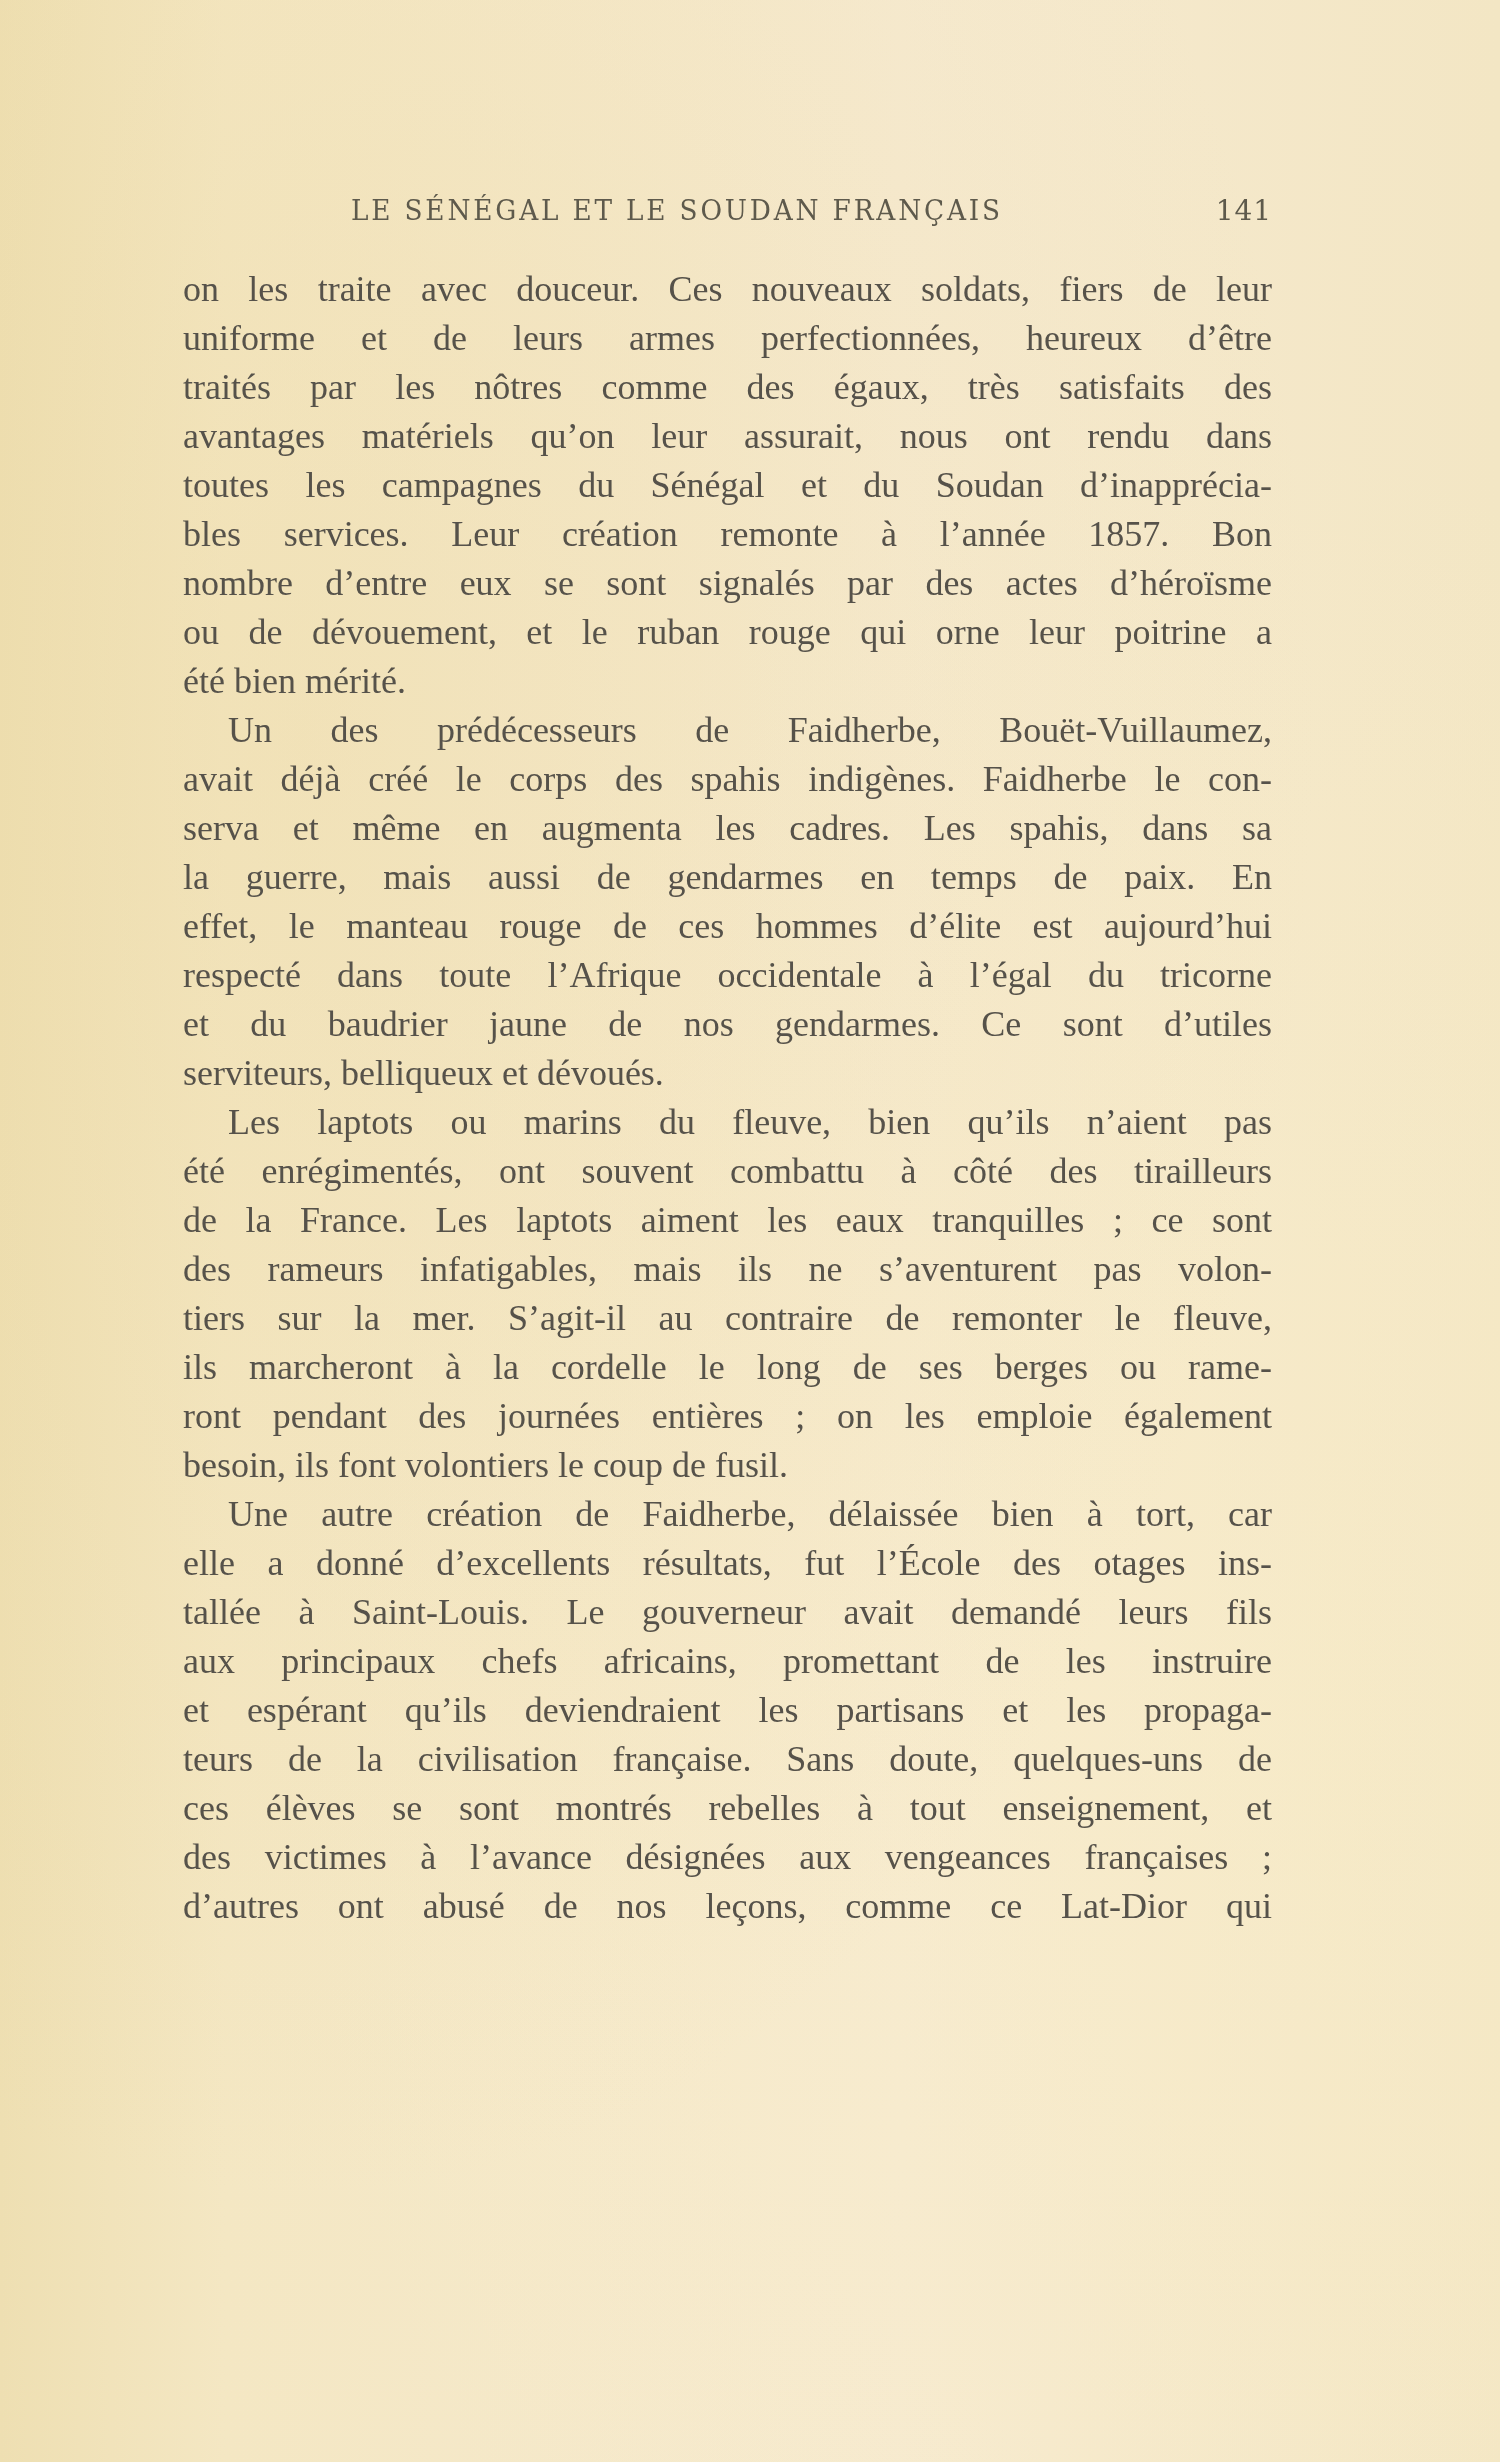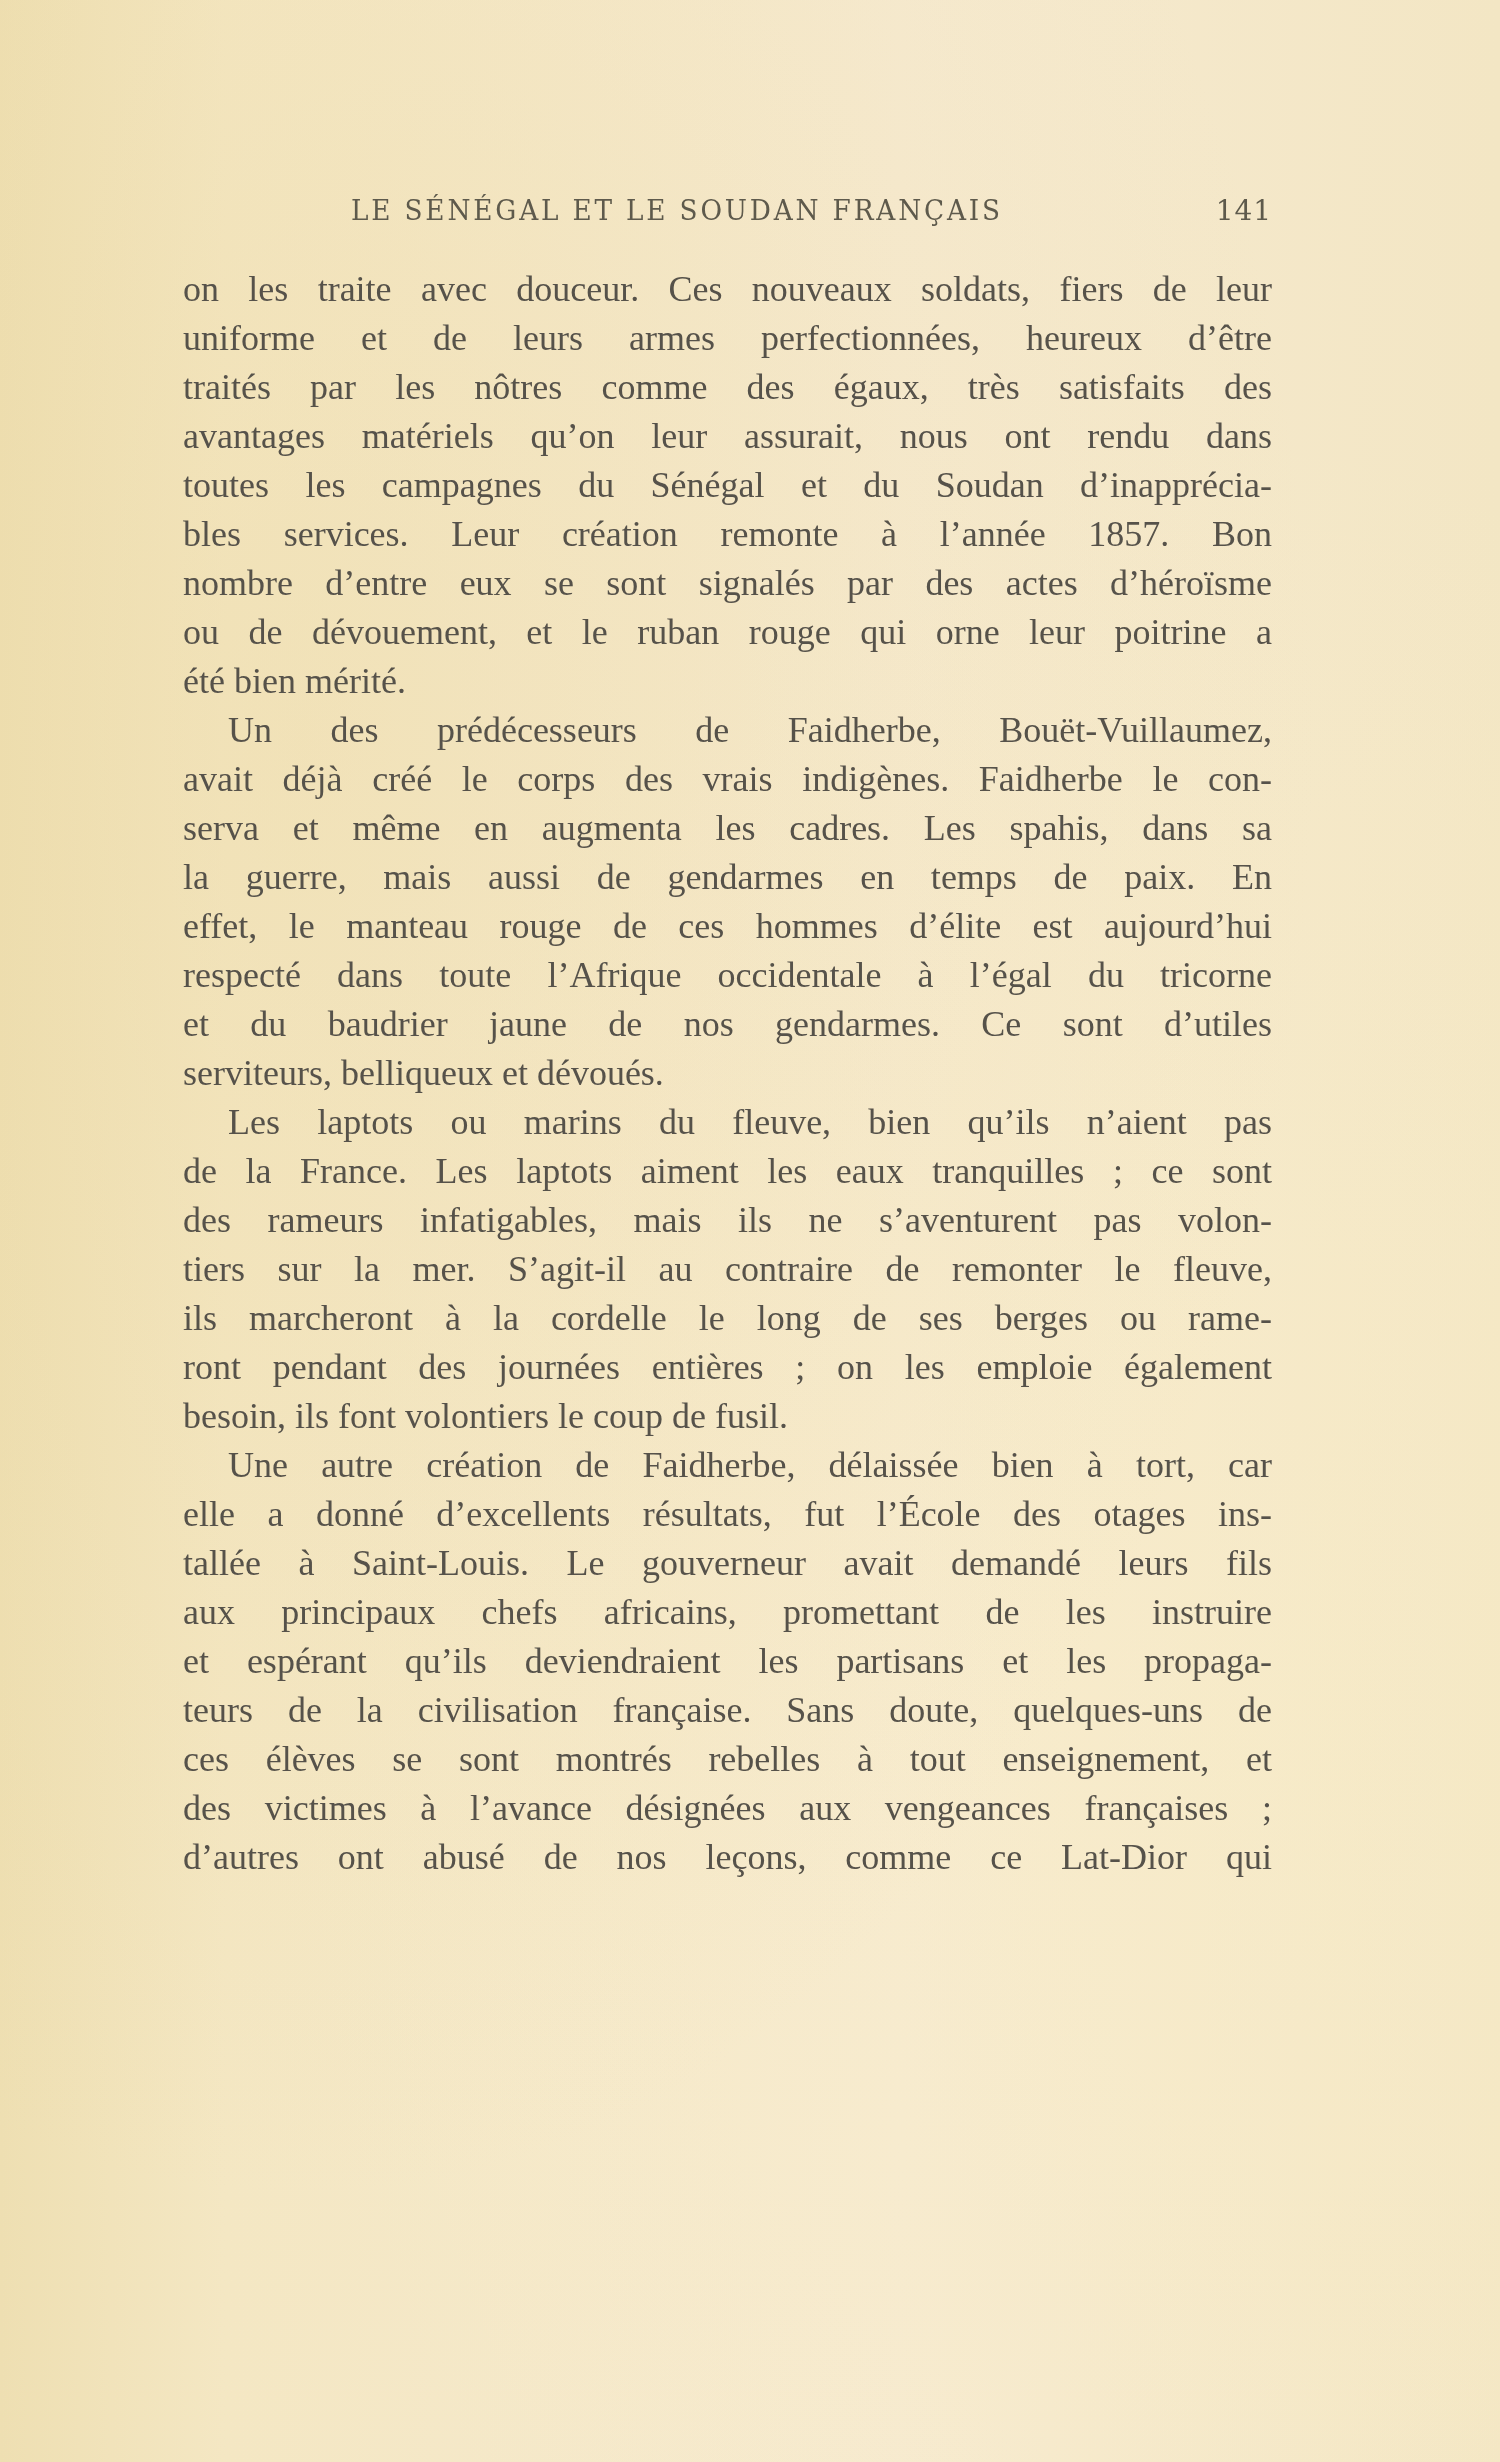--- a/index.html
+++ b/index.html
@@ -94,31 +94,32 @@
       <span class="line">avantages matériels qu’on leur assurait, nous ont rendu dans</span>
       <span class="line">toutes les campagnes du Sénégal et du Soudan d’inappréciа-</span>
       <span class="line">bles services. Leur création remonte à l’année 1857. Bon</span>
       <span class="line">nombre d’entre eux se sont signalés par des actes d’héroïsme</span>
       <span class="line">ou de dévouement, et le ruban rouge qui orne leur poitrine a</span>
       <span class="line last">été bien mérité.</span>
     </div>
 
     <div>
       <span class="line indent">Un des prédécesseurs de Faidherbe, Bouët-Vuillaumez,</span>
-      <span class="line">avait déjà créé le corps des vrais indigènes. Faidherbe le con-</span>
+      <span class="line">avait déjà créé le corps des spahis indigènes. Faidherbe le con-</span>
       <span class="line">serva et même en augmenta les cadres. Les spahis, dans sa</span>
       <span class="line">la guerre, mais aussi de gendarmes en temps de paix. En</span>
       <span class="line">effet, le manteau rouge de ces hommes d’élite est aujourd’hui</span>
       <span class="line">respecté dans toute l’Afrique occidentale à l’égal du tricorne</span>
       <span class="line">et du baudrier jaune de nos gendarmes. Ce sont d’utiles</span>
       <span class="line last">serviteurs, belliqueux et dévoués.</span>
     </div>
 
     <div>
       <span class="line indent">Les laptots ou marins du fleuve, bien qu’ils n’aient pas</span>
+      <span class="line">été enrégimentés, ont souvent combattu à côté des tirailleurs</span>
       <span class="line">de la France. Les laptots aiment les eaux tranquilles ; ce sont</span>
       <span class="line">des rameurs infatigables, mais ils ne s’aventurent pas volon-</span>
       <span class="line">tiers sur la mer. S’agit-il au contraire de remonter le fleuve,</span>
       <span class="line">ils marcheront à la cordelle le long de ses berges ou rame-</span>
       <span class="line">ront pendant des journées entières ; on les emploie également</span>
       <span class="line last">besoin, ils font volontiers le coup de fusil.</span>
     </div>
 
     <div>
       <span class="line indent">Une autre création de Faidherbe, délaissée bien à tort, car</span>

